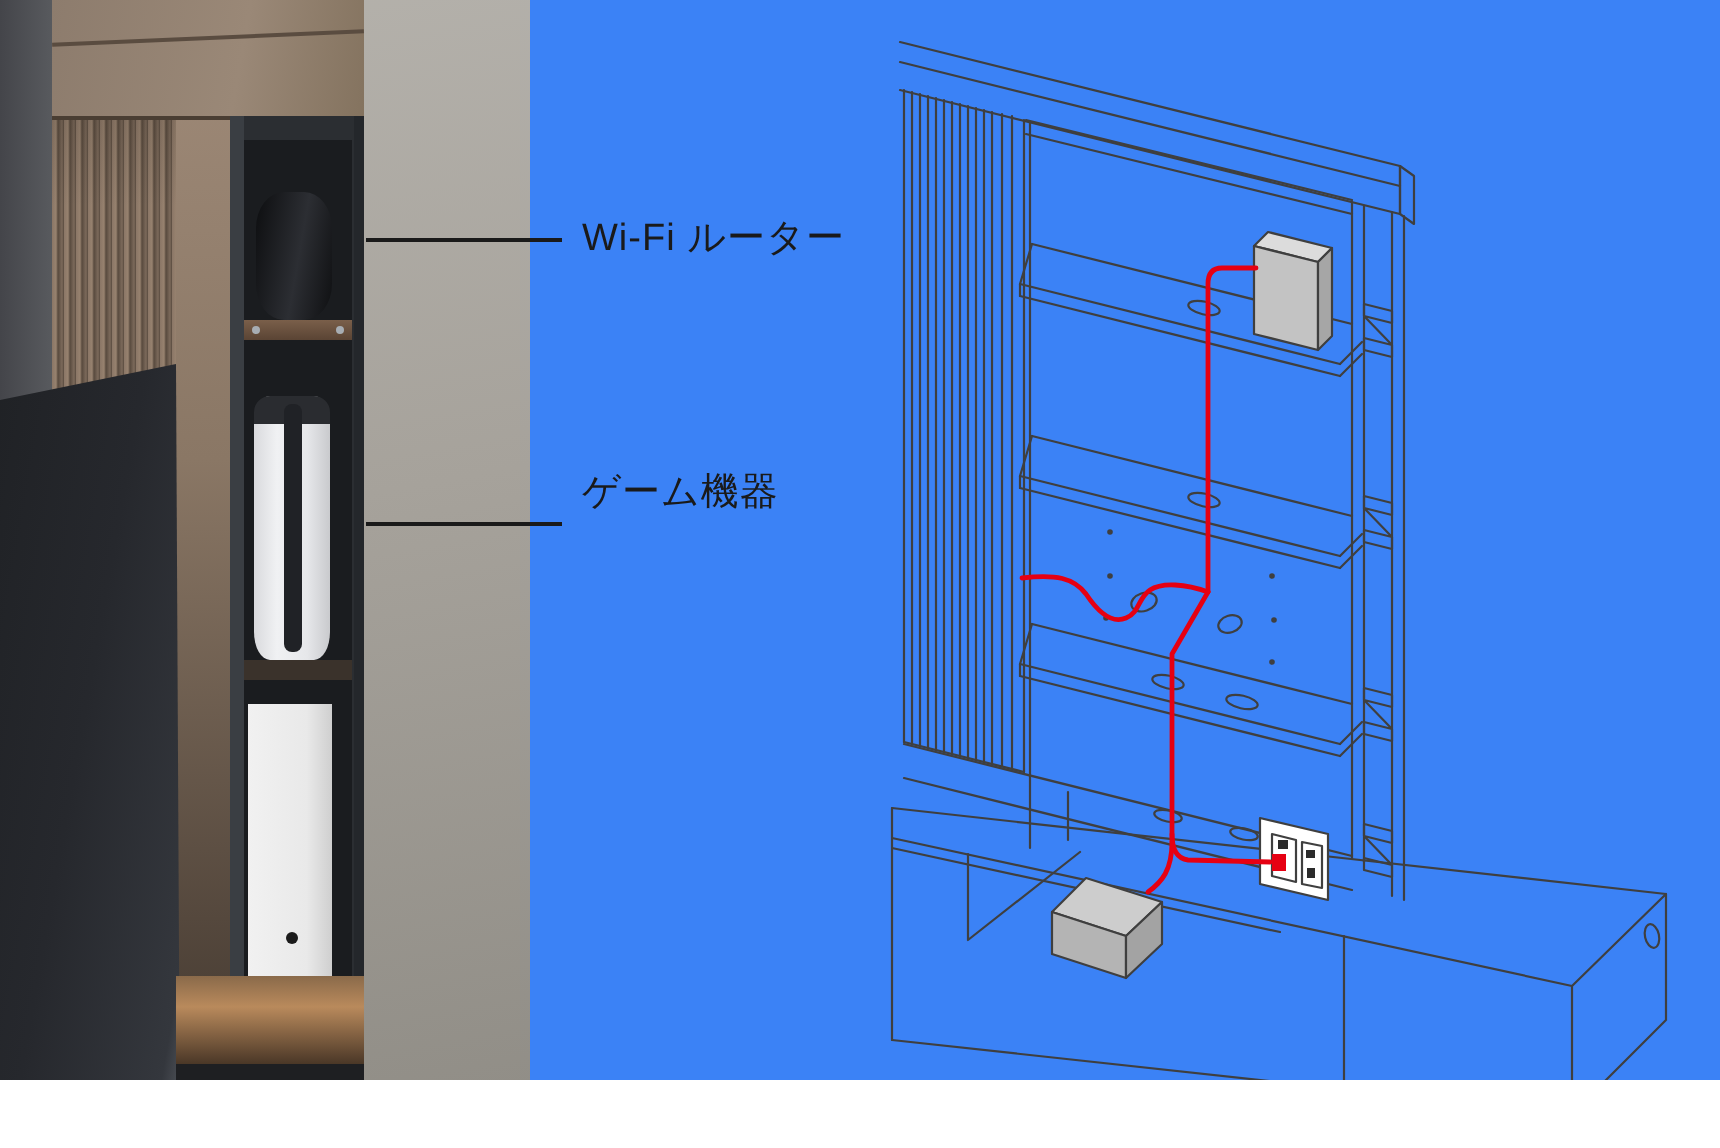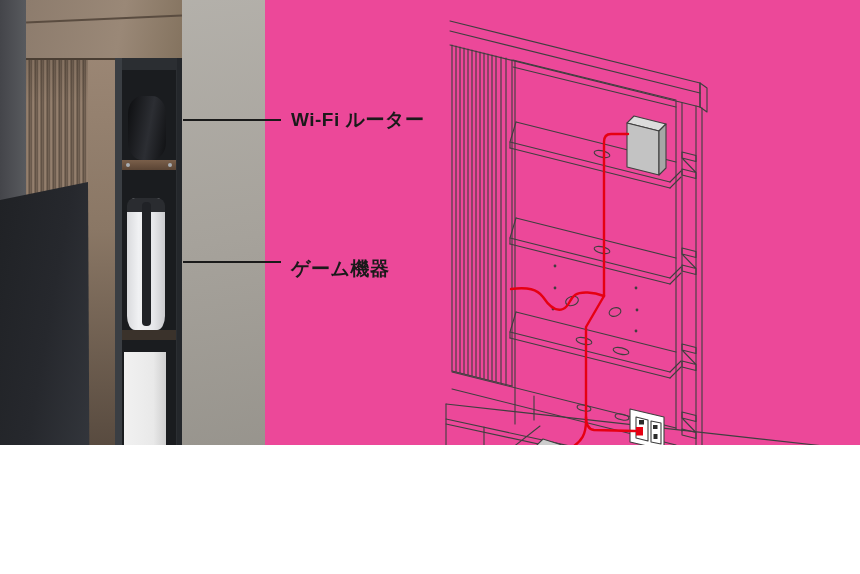--- a/index.html
+++ b/index.html
@@ -1,17 +1,17 @@
 <!DOCTYPE html>
 <html><head>
 <meta charset="utf-8">
 <style>
   html,body{margin:0;padding:0;background:#ffffff;}
   body{font-family:"Liberation Sans","DejaVu Sans",sans-serif;}
-  .stage{position:relative;width:860px;height:445px;background:#ec4899;overflow:hidden;font-weight:bold;}
+  .stage{position:relative;width:860px;height:540px;background:#3b82f6;overflow:hidden;}
 
   
   .photo{position:absolute;left:0;top:0;width:265px;height:574px;overflow:hidden;
          background:linear-gradient(170deg,#b5b2ac 0%,#a6a29b 45%,#8f8c85 100%);}
   .photo .dark-left{position:absolute;left:0;top:0;width:26px;height:574px;
          background:linear-gradient(90deg,#44454a,#585a5e);}
   .photo .louver{position:absolute;left:26px;top:0;width:62px;height:574px;
          background:repeating-linear-gradient(to right,#8a7666 0px,#97826f 2px,#584a3e 3px,#7c6a5b 5px,#584a3e 6px);}
   .photo .louver-shade{position:absolute;left:26px;top:0;width:62px;height:574px;
          background:linear-gradient(180deg,rgba(40,32,24,.35),rgba(0,0,0,0) 18%,rgba(0,0,0,0) 60%,rgba(20,15,10,.45));}
@@ -93,21 +93,21 @@
 
     <div class="tv"></div>
     <div class="base-glow"></div>
     <div class="base-dark"></div>
   </div>
 
   <div class="leader" style="left:183px;top:119px;width:98px;"></div>
   <div class="ann-label" style="left:291px;top:109px;">Wi-Fi ルーター</div>
 
   <div class="leader" style="left:183px;top:261px;width:98px;"></div>
-  <div class="ann-label" style="left:291px;top:258px;">ゲーム機器</div>
+  <div class="ann-label" style="left:291px;top:236px;">ゲーム機器</div>
 
   <div class="diagram">
   <svg width="430" height="574" viewBox="430 0 430 574" fill="none" stroke="#3f3f3f" stroke-width="1.1" stroke-linecap="round" stroke-linejoin="round">
 
     <g>
       <path d="M450,21 L700,83"></path>
       <path d="M450,31 L700,93"></path>
       <path d="M450,45 L700,107"></path>
       <path d="M700,83 L707,88 L707,112 L700,107 Z"></path>
       <path d="M700,83 L700,107"></path>

